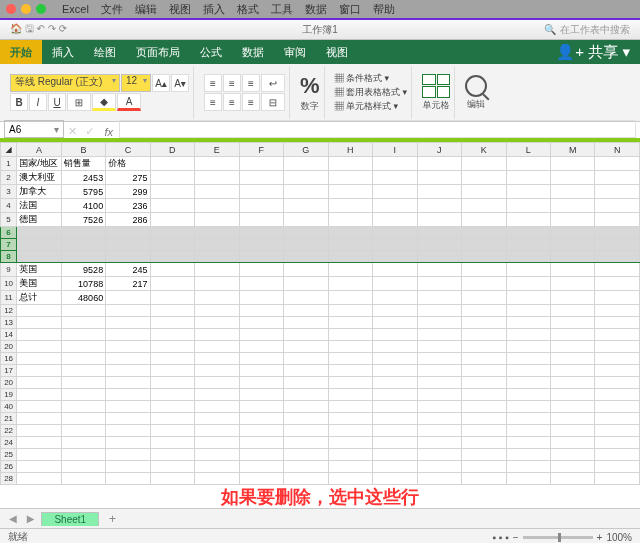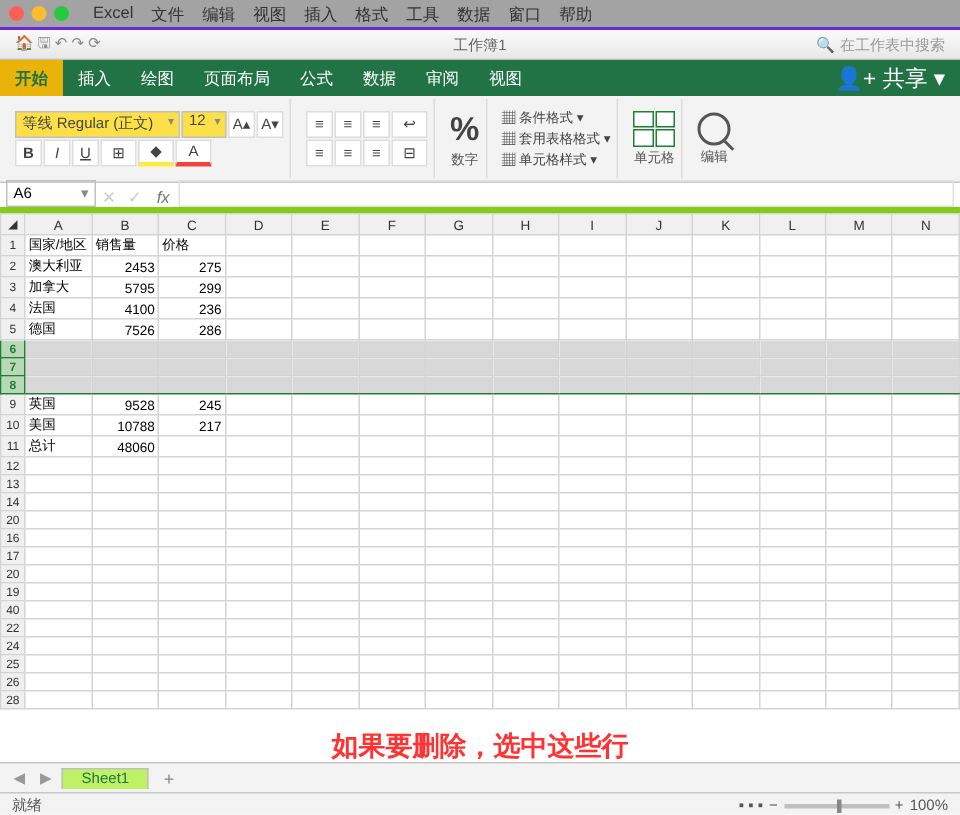--- a/index.html
+++ b/index.html
@@ -46,21 +46,21 @@
 .gtable td{text-align:left}
 .gtable td.num{text-align:right}
 .gtable tr.selrow .rh{background:#b8d8b8;border:1px solid #1e7e34;color:#1e7e34;font-weight:bold}
 .gtable tr.selrow td{background:#d8d8d8}
 .gtable tr.selrow.first td,.gtable tr.selrow.first .rh{border-top:1px solid #1e7e34}
 .gtable tr.selrow.last td,.gtable tr.selrow.last .rh{border-bottom:1px solid #1e7e34}
 .col{width:44px}
 .caption{position:absolute;bottom:34px;left:50%;transform:translateX(-50%);font-size:18px;font-weight:bold;color:#ff3333;white-space:nowrap}
 .sheettabs{height:20px;background:#f3f3f3;border-top:1px solid #c8c8c8;display:flex;align-items:center;font-size:10px;padding:0 6px;gap:4px}
 .nav{color:#999;padding:0 3px}
-.stab{background:#bef264;border:1px solid #c0c0c0;border-bottom:none;padding:1px 12px;color:#217346}
+.stab{background:#86efac;border:1px solid #c0c0c0;border-bottom:none;padding:1px 12px;color:#217346}
 .plus{color:#888;font-size:12px;padding:0 6px}
 .status{height:17px;background:#f3f3f3;border-top:1px solid #c8c8c8;display:flex;align-items:center;justify-content:space-between;padding:0 8px;font-size:10px;color:#555}
 .zoom{display:flex;align-items:center;gap:4px}
 .slider{width:70px;height:3px;background:#c0c0c0;position:relative}
 .slider:before{content:"";position:absolute;left:50%;top:-3px;width:3px;height:9px;background:#888}
 </style>
 </head>
 <body>
 
 <div class="macbar">
@@ -527,20 +527,37 @@
           <td></td>
           <td></td>
           <td></td>
           <td></td>
           <td></td>
           <td></td>
           <td></td>
           <td></td>
         </tr>
         <tr>
+          <td class="rh">21</td>
+          <td></td>
+          <td></td>
+          <td></td>
+          <td></td>
+          <td></td>
+          <td></td>
+          <td></td>
+          <td></td>
+          <td></td>
+          <td></td>
+          <td></td>
+          <td></td>
+          <td></td>
+          <td></td>
+        </tr>
+        <tr>
           <td class="rh">22</td>
           <td></td>
           <td></td>
           <td></td>
           <td></td>
           <td></td>
           <td></td>
           <td></td>
           <td></td>
           <td></td>

